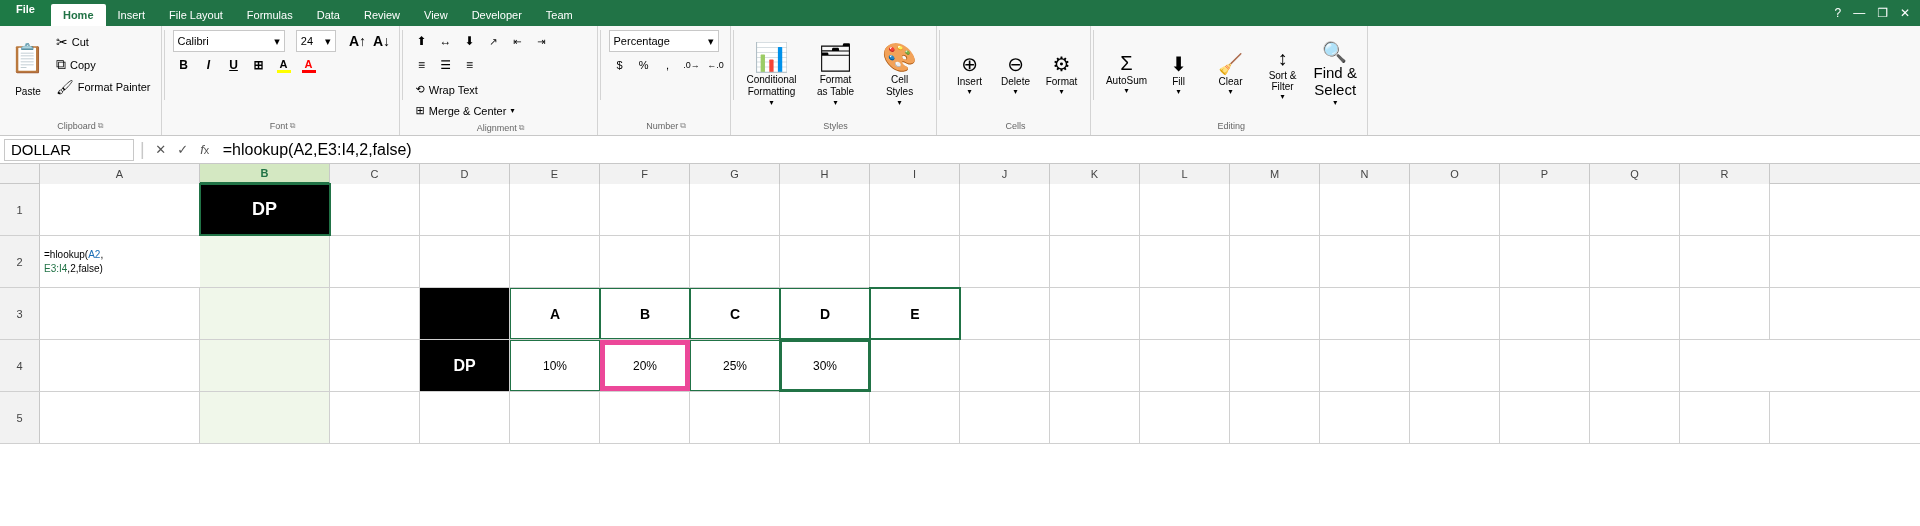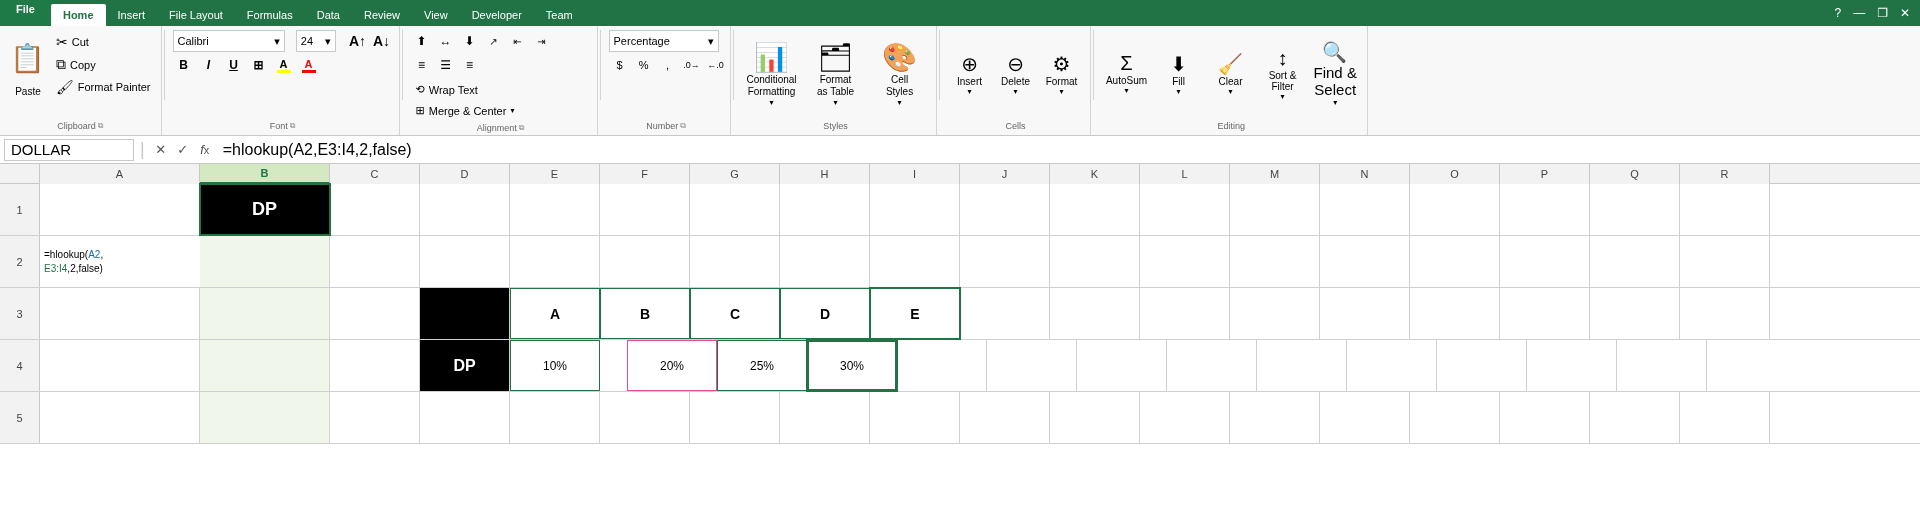--- a/index.html
+++ b/index.html
@@ -754,21 +754,21 @@
       <div class="cell col-rest"></div>
     </div>
 
     <div class="grid-row">
       <div class="row-num">4</div>
       <div class="cell col-A"></div>
       <div class="cell col-B active-col"></div>
       <div class="cell col-C"></div>
       <div class="cell col-D table-header" style="font-size:16px;">DP</div>
       <div class="cell col-E" style="justify-content:center; border:1px solid #217346;">10%</div>
-      <div class="cell col-G" style="justify-content:center; border:1px solid #ec4899;margin-left:27px;">20%</div>
+      <div class="cell col-G" style="justify-content:center; border:5px solid #ec4899;">20%</div>
       <div class="cell col-H" style="justify-content:center; border:1px solid #217346;">25%</div>
       <div class="cell col-I green-border" style="justify-content:center; border:2px solid #217346;">30%</div>
       <div class="cell col-J"></div>
       <div class="cell col-K"></div>
       <div class="cell col-L"></div>
       <div class="cell col-M"></div>
       <div class="cell col-N"></div>
       <div class="cell col-rest"></div>
       <div class="cell col-rest"></div>
       <div class="cell col-rest"></div>

